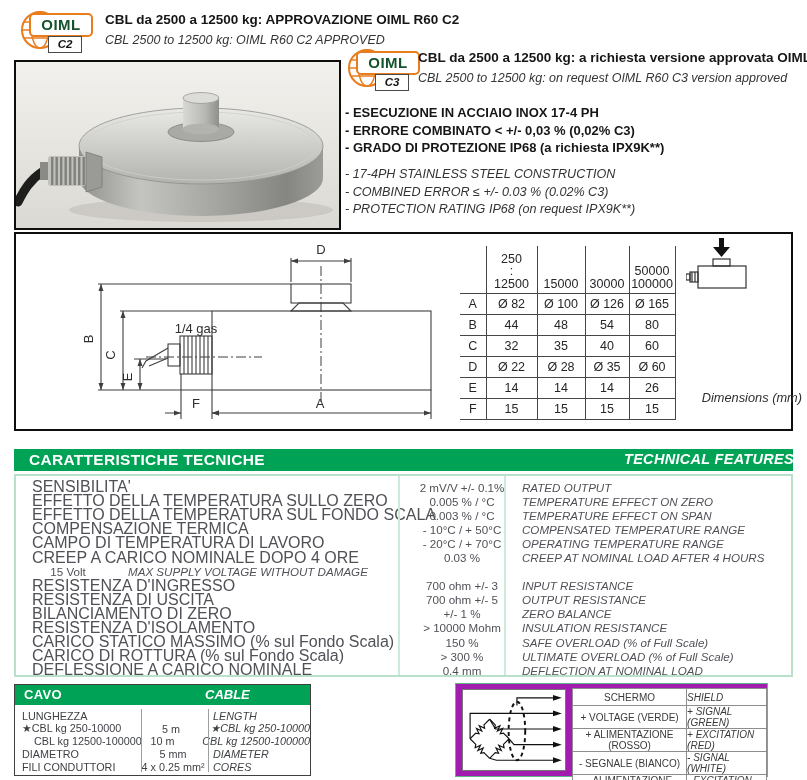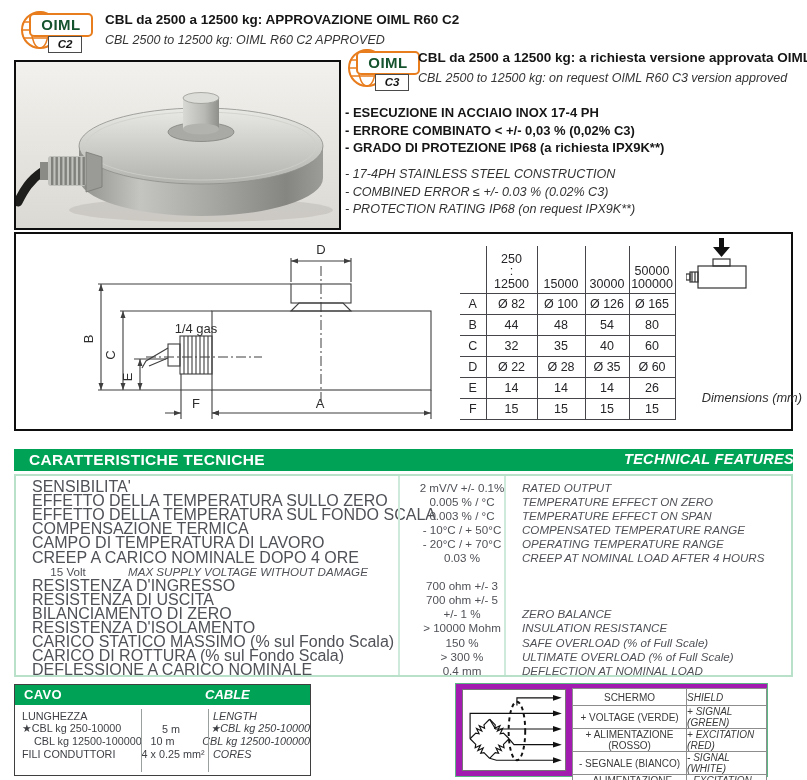--- a/index.html
+++ b/index.html
@@ -350,24 +350,26 @@
         <div class="sc2">0.03 %</div>
         <div class="sc3">CREEP AT NOMINAL LOAD AFTER 4 HOURS</div>
       </div>
     <div class="spec-row">
         <div class="sc2">15 Volt</div>
         <div class="sc3">MAX SUPPLY VOLTAGE WITHOUT DAMAGE</div>
       </div>
     <div class="spec-row">
         <div class="sc1">RESISTENZA D'INGRESSO</div>
         <div class="sc2">700 ohm +/- 3</div>
+        <div class="sc3">INPUT RESISTANCE</div>
       </div>
     <div class="spec-row">
         <div class="sc1">RESISTENZA DI USCITA</div>
         <div class="sc2">700 ohm +/- 5</div>
+        <div class="sc3">OUTPUT RESISTANCE</div>
       </div>
     <div class="spec-row">
         <div class="sc1">BILANCIAMENTO DI ZERO</div>
         <div class="sc2">+/- 1 %</div>
         <div class="sc3">ZERO BALANCE</div>
       </div>
     <div class="spec-row">
         <div class="sc1">RESISTENZA D'ISOLAMENTO</div>
         <div class="sc2">&gt; 10000 Mohm</div>
         <div class="sc3">INSULATION RESISTANCE</div>
@@ -404,20 +406,25 @@
         </div>
       <div class="cavo-row">
           <div class="cc1">★CBL kg 250-10000</div>
           <div class="cc2">5 m</div>
           <div class="cc3">★CBL kg 250-10000</div>
         </div>
       <div class="cavo-row">
           <div class="cc1 ind">CBL kg 12500-100000</div>
           <div class="cc2">10 m</div>
           <div class="cc3 ind">CBL kg 12500-100000</div>
+        </div>
+      <div class="cavo-row">
+          <div class="cc1">DIAMETRO</div>
+          <div class="cc2">5 mm</div>
+          <div class="cc3">DIAMETER</div>
         </div>
       <div class="cavo-row">
           <div class="cc1">FILI CONDUTTORI</div>
           <div class="cc2">4 x 0.25 mm²</div>
           <div class="cc3">CORES</div>
         </div>
     </div>
   </div>
 
   <div class="abs wirebox">

